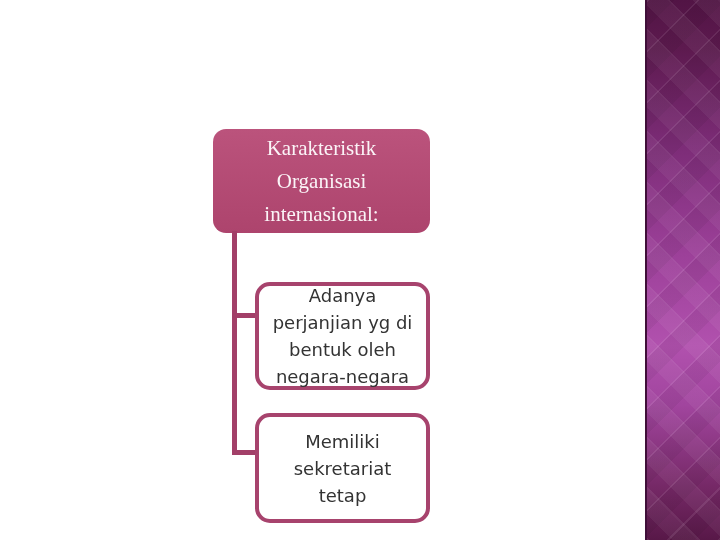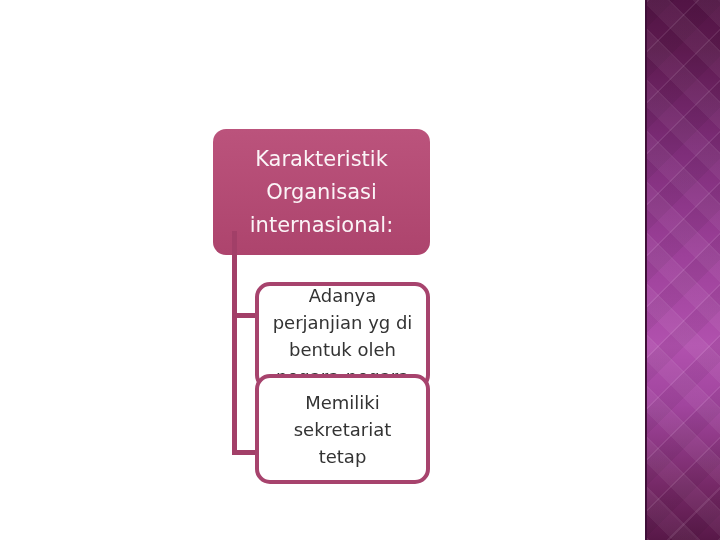--- a/index.html
+++ b/index.html
@@ -55,39 +55,40 @@
     text-align: center;
   }
   .node .label {
     white-space: pre-line;
     width: 100%;
   }
   .root-node {
     left: 213px;
     top: 129px;
     width: 217px;
-    height: 126px;
+    height: 104px;
     border-radius: 13px;
     background: linear-gradient(180deg, #bb537c 0%, #ad446d 100%);
     color: #fbf4f7;
     font-size: 21px;
     line-height: 33px;
+    font-family: Liberation Serif, serif;
   }
   .child-node {
     left: 255px;
     width: 175px;
     border: 4px solid #a7436d;
     border-radius: 15px;
     background: #ffffff;
     color: #333333;
     font-size: 18px;
     line-height: 27px;
   }
   .child-node.first  { top: 262px; height: 108px; margin-top: 20px; }
-  .child-node.second { top: 374px; height: 110px; }
+  .child-node.second { top: 413px; height: 110px; }
 
   .connector {
     position: absolute;
     background: #a23f68;
   }
   .conn-trunk   { left: 232px; top: 231px; width: 5px;  height: 224px; }
   .conn-branch1 { left: 232px; top: 313px; width: 25px; height: 5px; }
   .conn-branch2 { left: 232px; top: 450px; width: 25px; height: 5px; }
 </style>
 </head>

